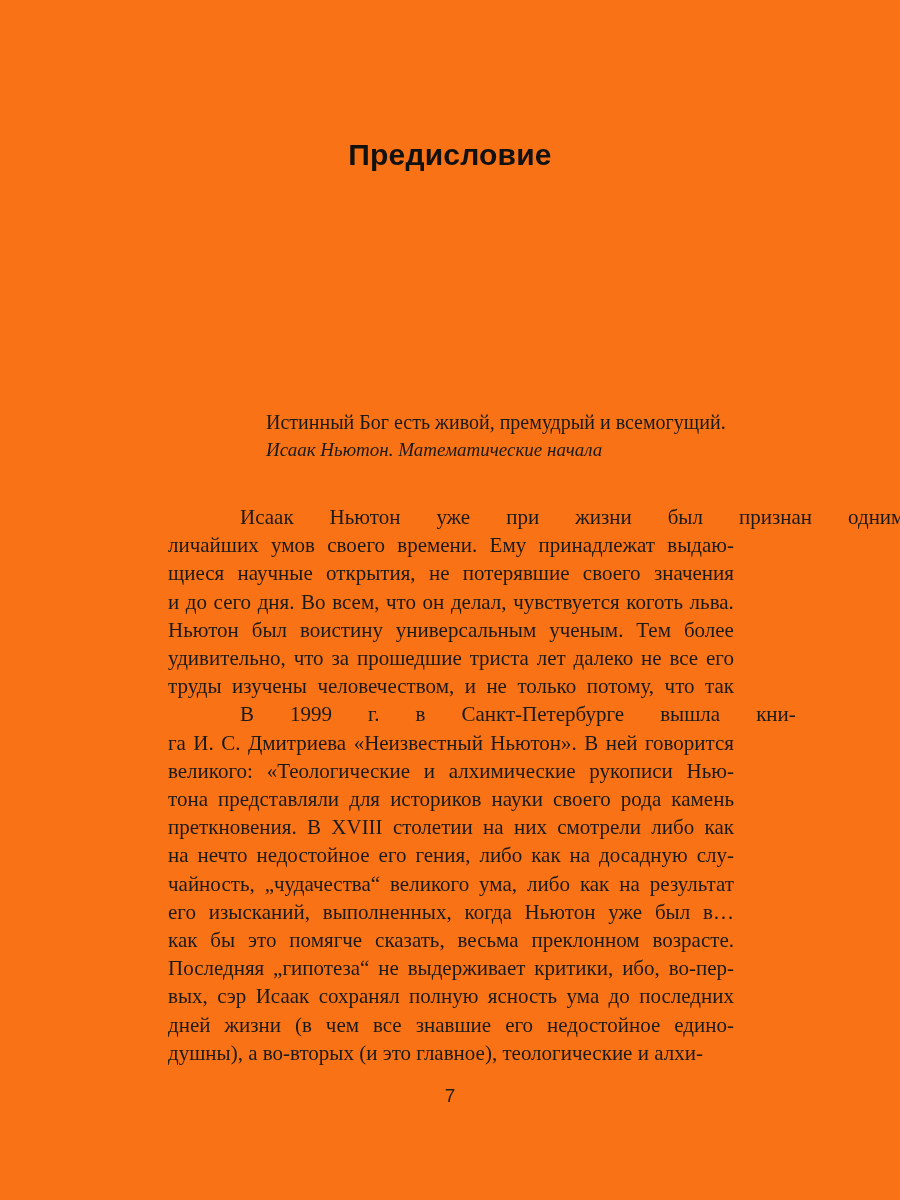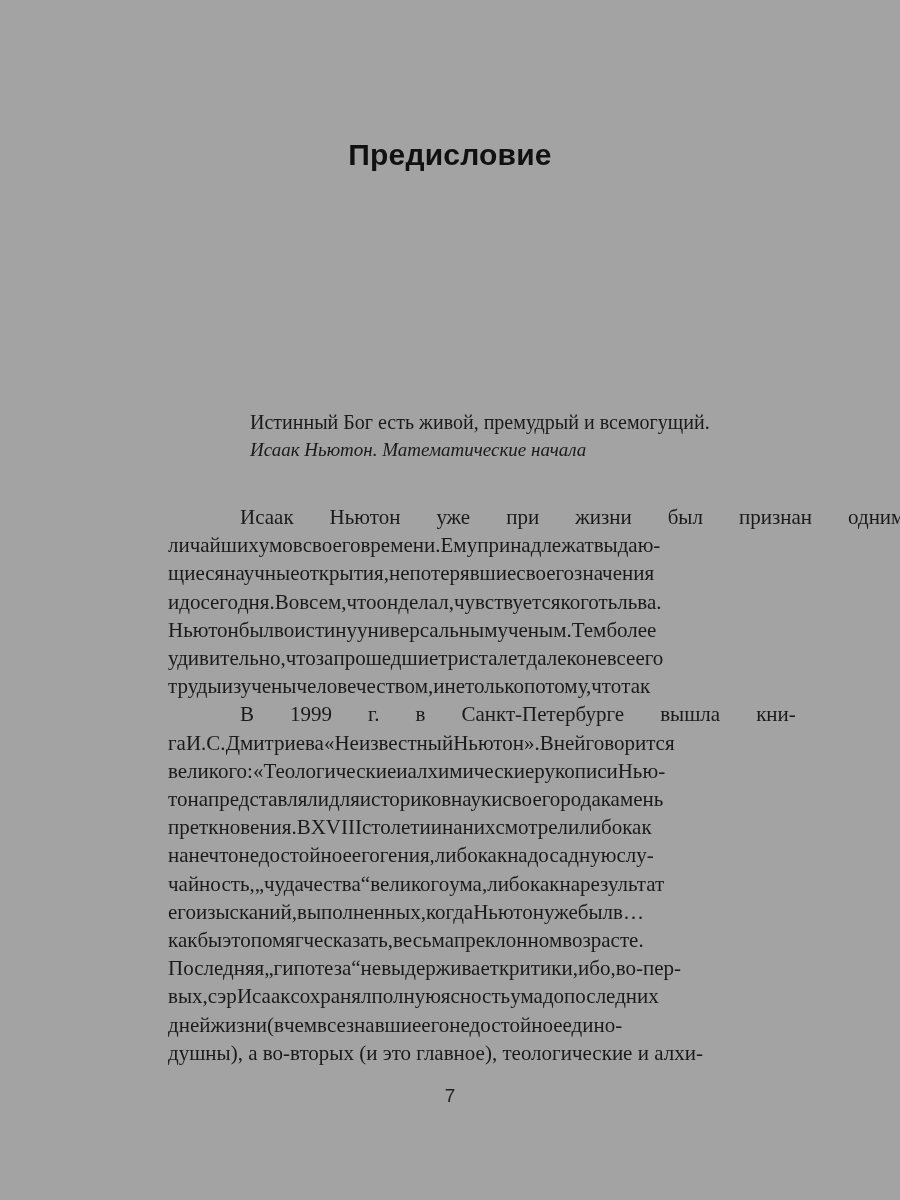--- a/index.html
+++ b/index.html
@@ -6,21 +6,21 @@
   html, body {
     margin: 0;
     padding: 0;
     background: #ffffff;
   }
 
   .page {
     position: relative;
     width: 900px;
     height: 1200px;
-    background: #a3a3a3;
+    background: #f97316;
     overflow: hidden;
     box-sizing: border-box;
     text-decoration: underline;
   }
 
   
   .chapter-title {
     position: absolute;
     left: 0;
     right: 0;
@@ -30,21 +30,21 @@
     font-weight: bold;
     font-size: 30px;
     line-height: 34px;
     letter-spacing: 0.2px;
     color: #111111;
   }
 
   
   .epigraph {
     position: absolute;
-    left: 250px;
+    left: 266px;
     top: 409px;
     width: 484px;
     font-family: "Liberation Serif", "DejaVu Serif", serif;
     color: #1a1a1a;
   }
 
   .epigraph-quote {
     font-size: 20px;
     line-height: 26px;
     text-align: left;
@@ -91,21 +91,21 @@
     white-space: nowrap;
   }
 
   .body-copy p .ln.first {
     text-indent: 36px;
   }
 
   
   .body-copy p .ln.just {
     display: flex;
-    justify-content: flex-start;
+    justify-content: space-between;
   }
 
   .body-copy p .ln.just > span {
     white-space: pre;
   }
 
   
   .folio {
     position: absolute;
     left: 0;

